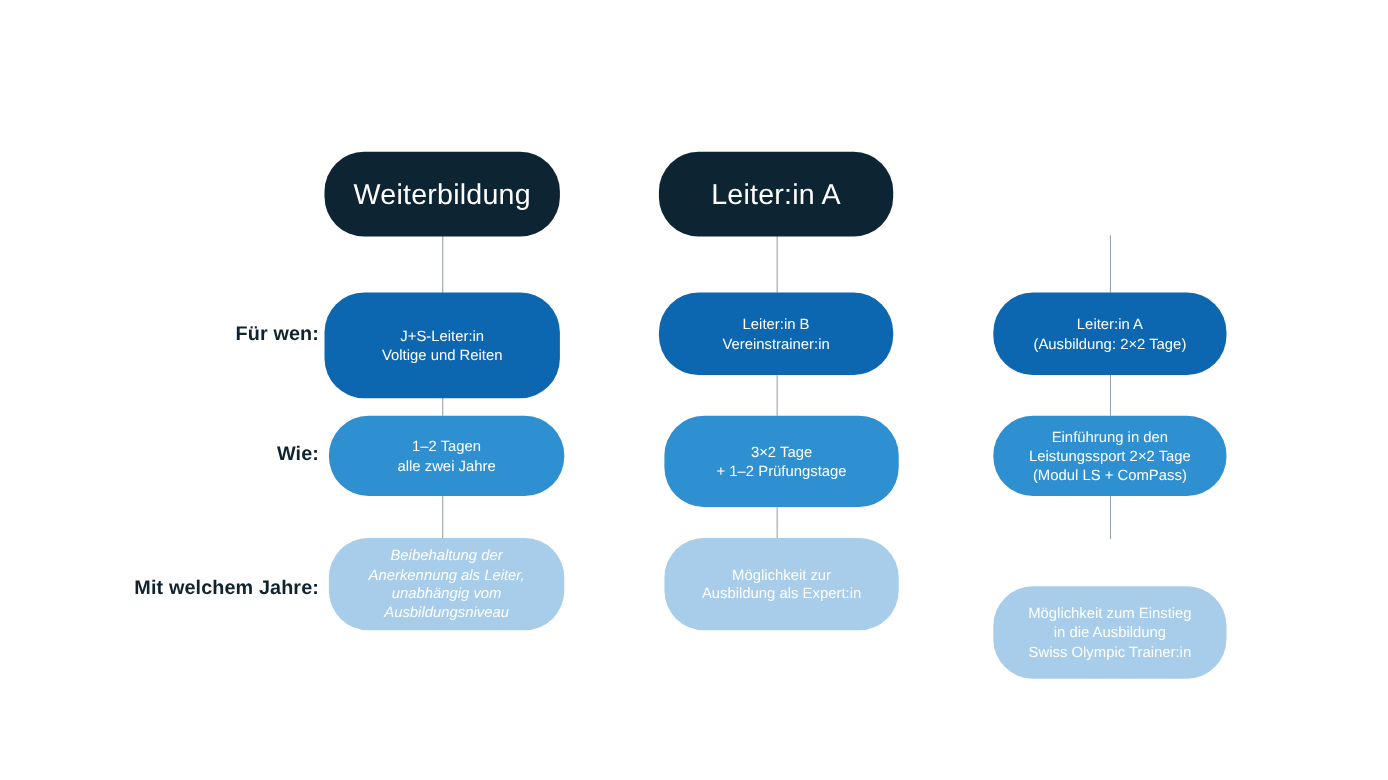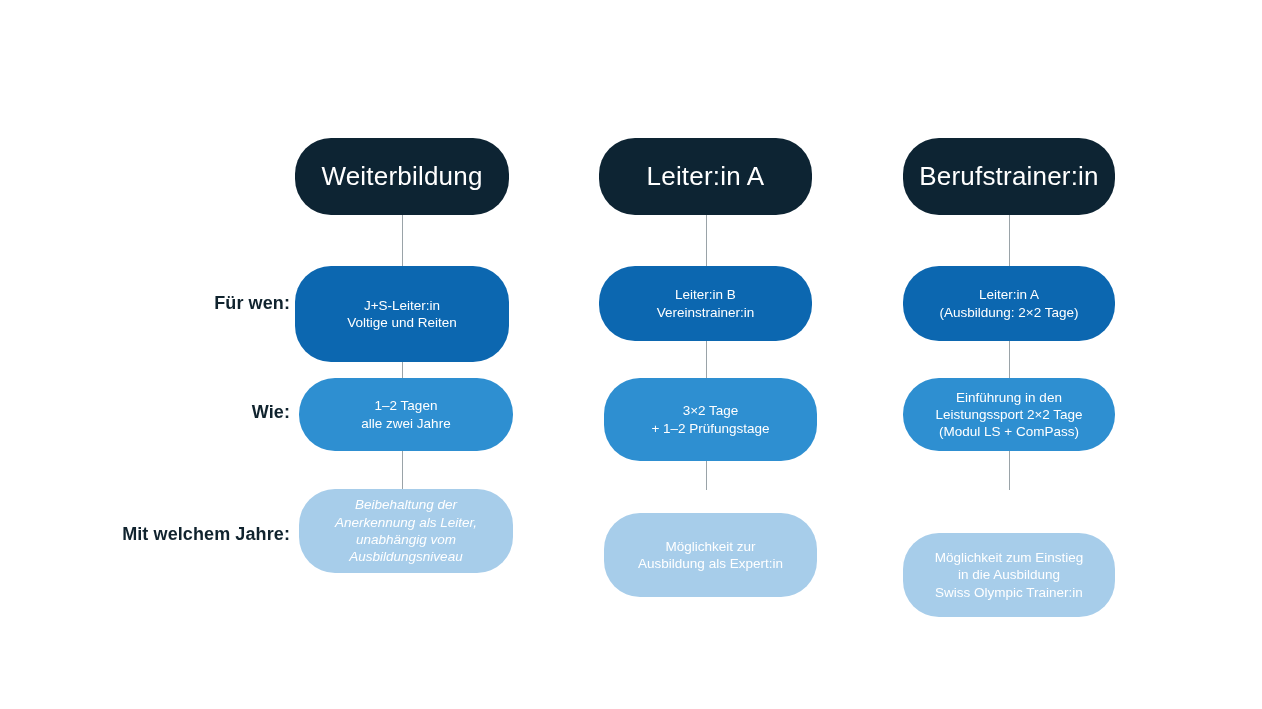--- a/index.html
+++ b/index.html
@@ -116,24 +116,23 @@
 Ausbildungsniveau</div>
 
   <div class="node header" style="left:599px; top:138px; width:213px; height:77px;">Leiter:in A</div>
 
   <div class="node tier1" style="left:599px; top:266px; width:213px; height:75px;">Leiter:in B
 Vereinstrainer:in</div>
 
   <div class="node tier2" style="left:604px; top:378px; width:213px; height:83px;">3×2 Tage
 + 1–2 Prüfungstage</div>
 
-  <div class="node tier3" style="left:604px; top:489px; width:213px; height:84px;margin-top:24px;">Möglichkeit zur
+  <div class="node tier3" style="left:604px; top:489px; width:213px; height:84px;">Möglichkeit zur
 Ausbildung als Expert:in</div>
 
-  <div class="node header" style="left:903px; top:138px; width:212px; height:77px;">Berufstrainer:in</div>
 
   <div class="node tier1" style="left:903px; top:266px; width:212px; height:75px;">Leiter:in A
 (Ausbildung: 2×2 Tage)</div>
 
   <div class="node tier2" style="left:903px; top:378px; width:212px; height:73px;">Einführung in den
 Leistungssport 2×2 Tage
 (Modul LS + ComPass)</div>
 
   <div class="node tier3" style="left:903px; top:489px; width:212px; height:84px;margin-top:44px;">Möglichkeit zum Einstieg
 in die Ausbildung

